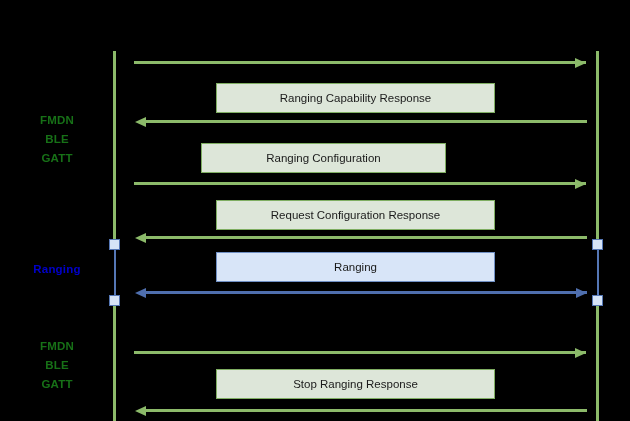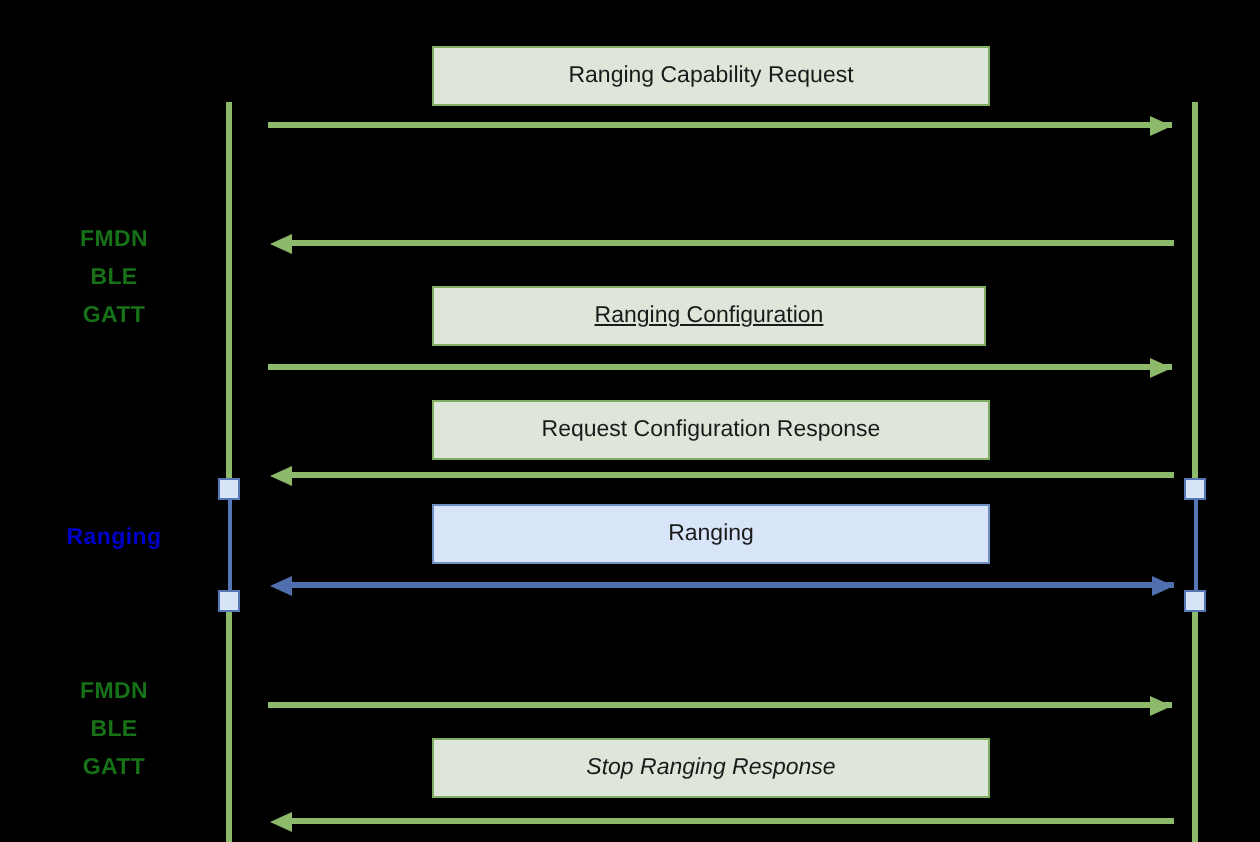--- a/index.html
+++ b/index.html
@@ -121,40 +121,40 @@
   <div class="phase-label green" style="left:20px; top:111px; width:74px;">FMDN
 BLE
 GATT</div>
 
   <div class="phase-label blue" style="left:20px; top:260px; width:74px;">Ranging</div>
 
   <div class="phase-label green" style="left:20px; top:337px; width:74px;">FMDN
 BLE
 GATT</div>
 
-  <div class="msg-box green" style="left:216px; top:23px; width:279px; height:30px;">Ranging Capability Request</div>
   <div class="arrow-line green" style="left:134px; top:61px; width:452px;"></div>
   <div class="arrow-head right green" style="left:575px; top:57.5px;"></div>
 
+  <div class="msg-box green" style="left:216px; top:83px; width:279px; height:30px;">Ranging Capability Response</div>
   <div class="arrow-line green" style="left:146px; top:120px; width:441px;"></div>
   <div class="arrow-head left green" style="left:135px; top:116.5px;"></div>
 
-  <div class="msg-box green" style="left:216px; top:143px; width:277px; height:30px;text-decoration:underline;">Ranging Configuration</div>
+  <div class="msg-box green" style="left:201px; top:143px; width:245px; height:30px;">Ranging Configuration</div>
   <div class="arrow-line green" style="left:134px; top:182px; width:452px;"></div>
   <div class="arrow-head right green" style="left:575px; top:178.5px;"></div>
 
   <div class="msg-box green" style="left:216px; top:200px; width:279px; height:30px;">Request Configuration Response</div>
   <div class="arrow-line green" style="left:146px; top:236px; width:441px;"></div>
   <div class="arrow-head left green" style="left:135px; top:232.5px;"></div>
 
   <div class="msg-box blue" style="left:216px; top:252px; width:279px; height:30px;">Ranging</div>
   <div class="arrow-line blue" style="left:146px; top:291px; width:441px;"></div>
   <div class="arrow-head left blue" style="left:135px; top:287.5px;"></div>
   <div class="arrow-head right blue" style="left:576px; top:287.5px;"></div>
 
   <div class="arrow-line green" style="left:134px; top:351px; width:452px;"></div>
   <div class="arrow-head right green" style="left:575px; top:347.5px;"></div>
 
-  <div class="msg-box green" style="left:216px; top:369px; width:279px; height:30px;font-style:italic;">Stop Ranging Response</div>
+  <div class="msg-box green" style="left:216px; top:369px; width:279px; height:30px;">Stop Ranging Response</div>
   <div class="arrow-line green" style="left:146px; top:409px; width:441px;"></div>
   <div class="arrow-head left green" style="left:135px; top:405.5px;"></div>
 
 </div>
 
 </body></html>

